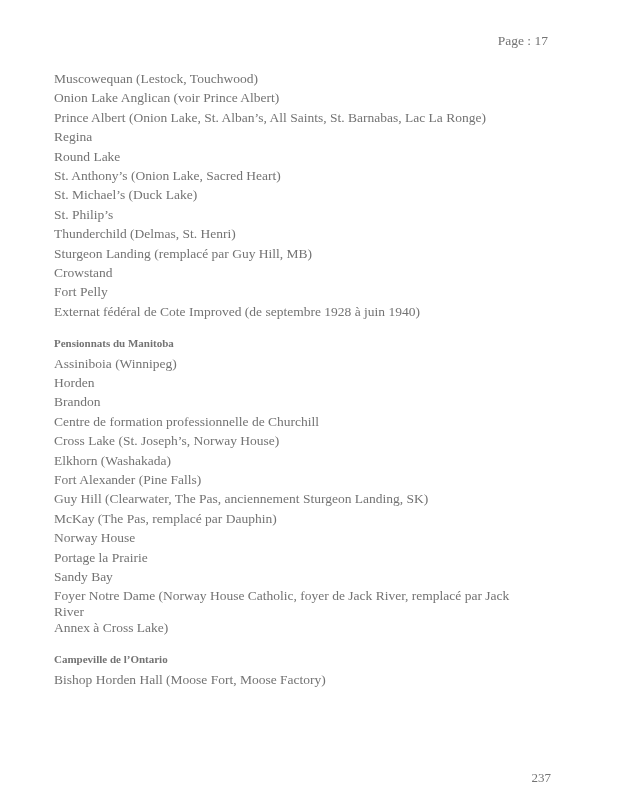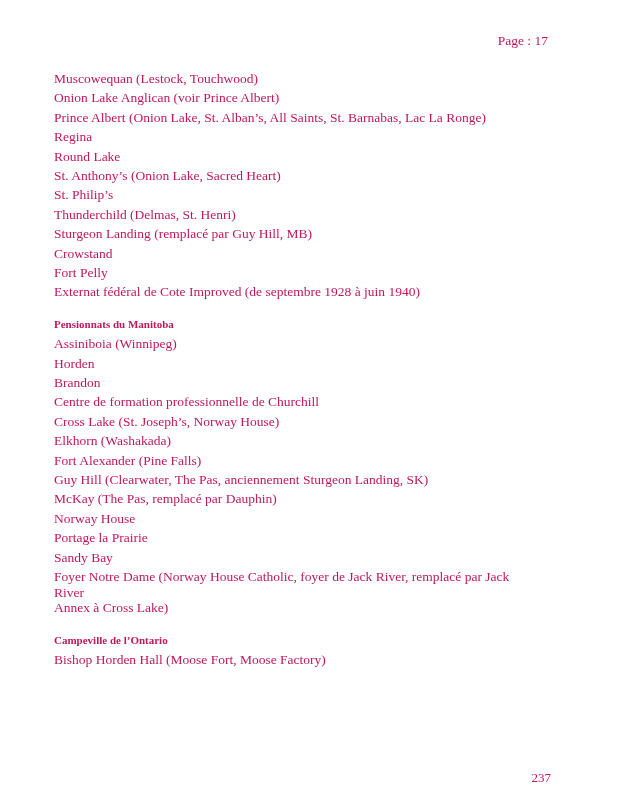--- a/index.html
+++ b/index.html
@@ -6,21 +6,21 @@
     margin: 0;
     padding: 0;
     background: #ffffff;
   }
   .page {
     position: relative;
     width: 623px;
     height: 807px;
     background: #ffffff;
     font-family: "Liberation Serif", "DejaVu Serif", serif;
-    color: #be185d;
+    color: #737373;
     overflow: hidden;
   }
   .page-header {
     position: absolute;
     top: 33px;
     left: 70px;
     right: 75px;
     text-align: right;
     font-size: 13.5px;
     line-height: 15.6px;
@@ -64,20 +64,21 @@
 
   <div class="content">
 
     <div>
       <p class="item">Muscowequan (Lestock, Touchwood)</p>
       <p class="item">Onion Lake Anglican (voir Prince Albert)</p>
       <p class="item">Prince Albert (Onion Lake, St. Alban’s, All Saints, St. Barnabas, Lac La Ronge)</p>
       <p class="item">Regina</p>
       <p class="item">Round Lake</p>
       <p class="item">St. Anthony’s (Onion Lake, Sacred Heart)</p>
+      <p class="item">St. Michael’s (Duck Lake)</p>
       <p class="item">St. Philip’s</p>
       <p class="item">Thunderchild (Delmas, St. Henri)</p>
       <p class="item">Sturgeon Landing (remplacé par Guy Hill, MB)</p>
       <p class="item">Crowstand</p>
       <p class="item">Fort Pelly</p>
       <p class="item">Externat fédéral de Cote Improved (de septembre 1928 à juin 1940)</p>
     </div>
 
     <div>
       <p class="section-heading">Pensionnats du Manitoba</p>

